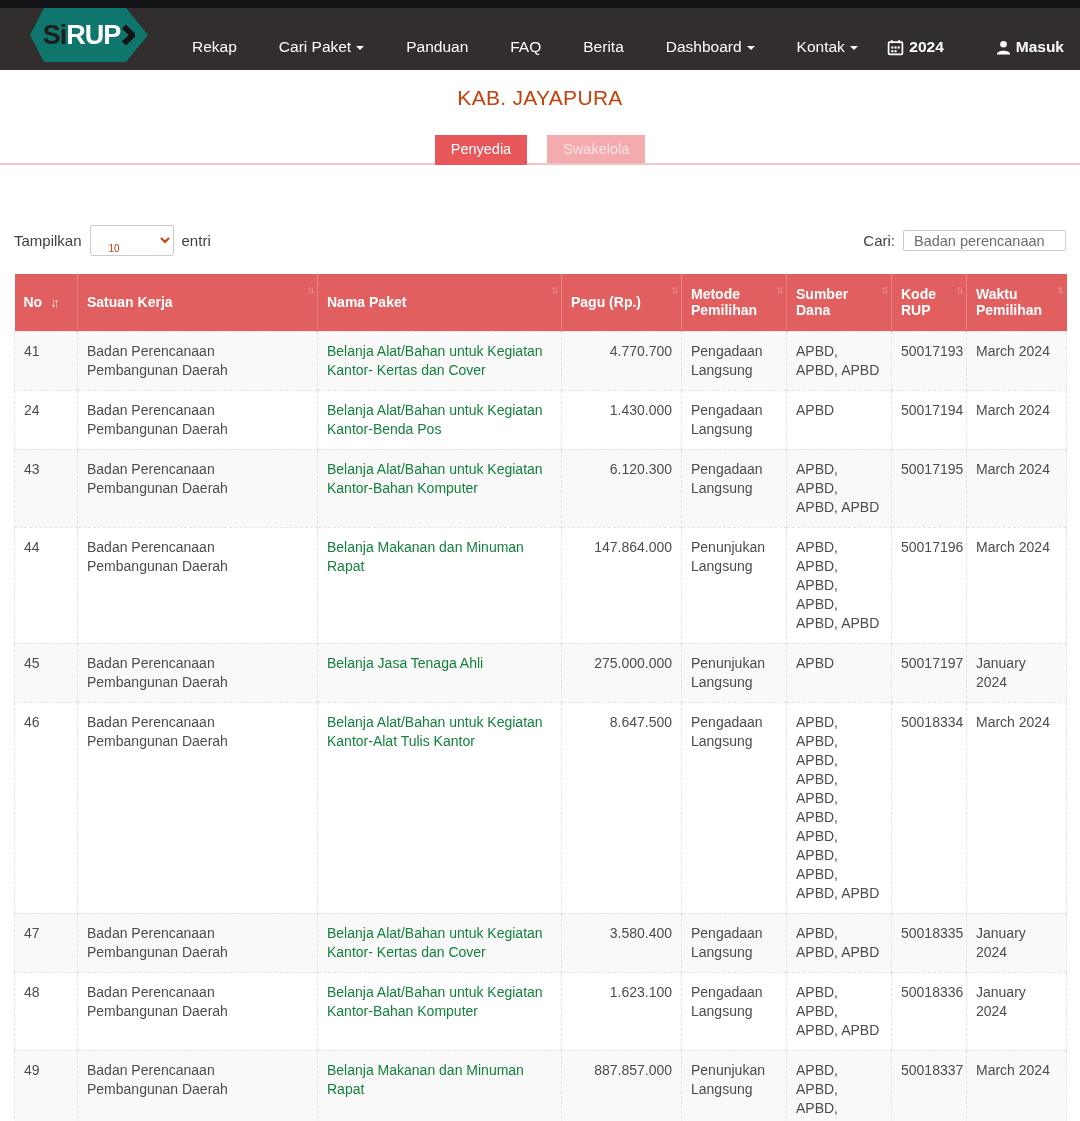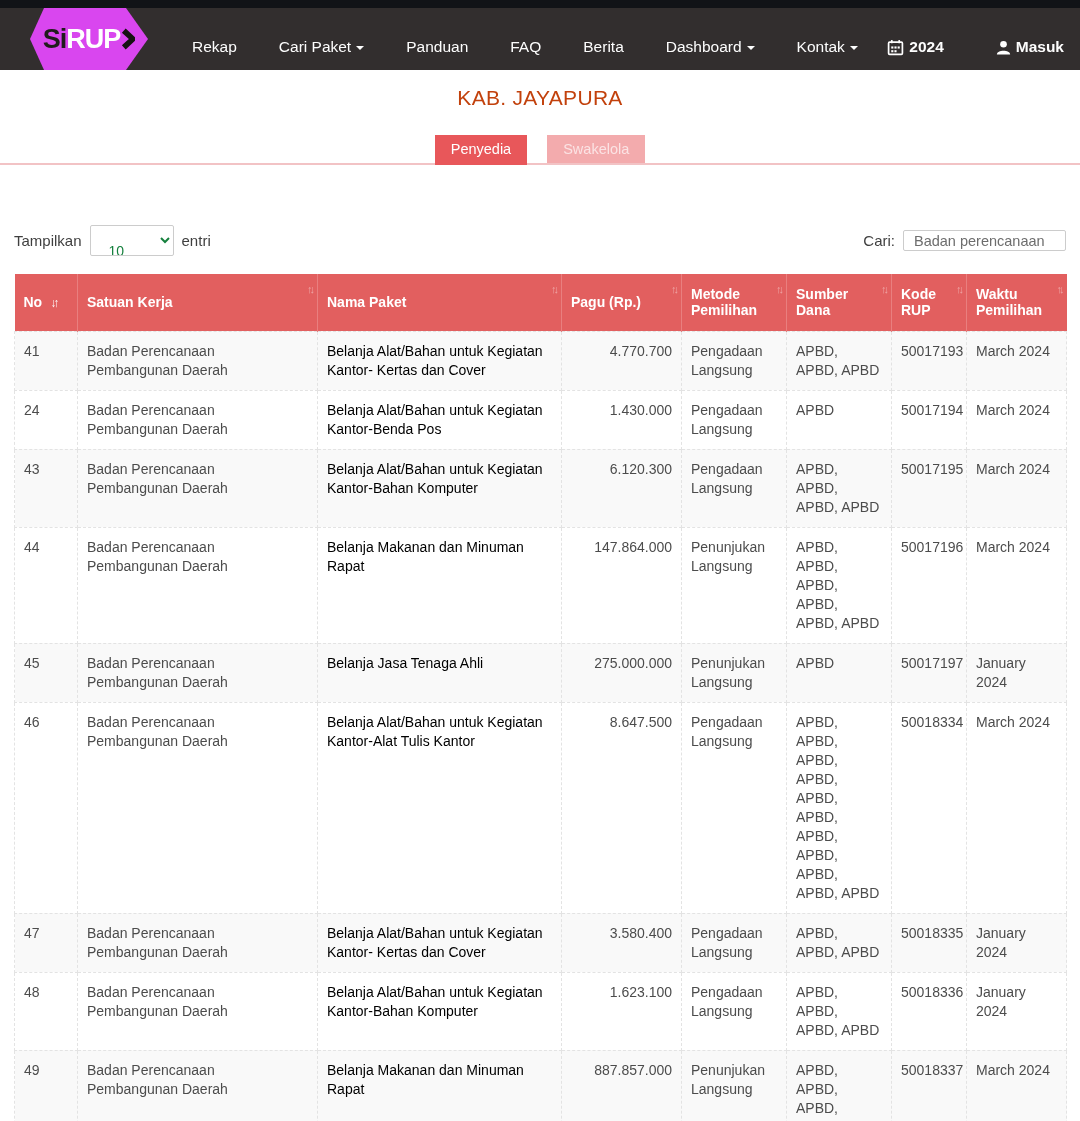--- a/index.html
+++ b/index.html
@@ -1,21 +1,21 @@
 <!DOCTYPE html>
 <html><head>
 <meta charset="utf-8">
 <style>
   * { margin:0; padding:0; box-sizing:border-box; }
   html,body { width:1080px; background:#fff; font-family:"Liberation Sans", sans-serif; color:#4a4a4a; }
 
   
   .topstrip { height:8px; background:#111317; }
   .navbar { height:62px; background:#322e2e; display:flex; align-items:center; position:relative; }
-  .brand { position:absolute; left:30px; top:0; width:118px; height:62px; background:#d946ef;
+  .brand { position:absolute; left:30px; top:0; width:118px; height:54px; background:#0f766e;
            clip-path:polygon(14px 0, calc(100% - 22px) 0, 100% 50%, calc(100% - 22px) 100%, 14px 100%, 0 50%);
            display:flex; align-items:center; justify-content:center; cursor:pointer; }
   .brand-text { font-weight:bold; font-size:27px; letter-spacing:-1px; display:flex; align-items:center; }
   .brand-si { color:#201c1c; }
   .brand-rup { color:#ffffff; }
   .brand-arrow { margin-left:1px; display:flex; align-items:center; }
   .nav-items { display:flex; align-items:center; gap:42px; margin-left:192px; }
   .nav-item { color:#fdfdfd; font-size:15.5px; cursor:pointer; display:flex; align-items:center; gap:5px;margin-top:16px; }
   .caret { width:0; height:0; border-left:4px solid transparent; border-right:4px solid transparent; border-top:4px solid #fdfdfd; margin-top:2px; }
   .nav-right { position:absolute; right:16px; display:flex; align-items:center; gap:52px; }
@@ -25,39 +25,39 @@
   
   .page-title { text-align:center; font-size:21px; color:#c2410c; margin-top:16px; letter-spacing:.3px; }
   .tabs-wrap { margin-top:25px; border-bottom:2px solid #f2c3c5; display:flex; justify-content:center; gap:20px; }
   .tab { padding:6px 16px; font-size:14.5px; margin-bottom:-2px; cursor:pointer; }
   .tab.active { background:#e8575a; color:#fff; }
   .tab.inactive { background:#f3abad; color:#fbe3e4; margin-bottom:0; }
 
   
   .controls { display:flex; justify-content:space-between; align-items:center; margin:36px 14px 18px 14px; }
   .ctrl-left, .ctrl-right { display:flex; align-items:center; gap:8px; font-size:15px; color:#3f3f3f;margin-top:24px; }
-  .pagesize-select { width:84px; height:31px; border:1px solid #ccc; border-radius:2px; font-size:14px; color:#15803d;
+  .pagesize-select { width:84px; height:31px; border:1px solid #ccc; border-radius:2px; font-size:10px; color:#c2410c;
                      padding:16px 6px 0 14px; background:#fff; font-family:"Liberation Sans",sans-serif; }
   .search-input { width:163px; height:21px; border:1px solid #ccc; border-radius:2px; font-size:14.5px; color:#6d6d6d; padding:0 10px; }
 
   
   .table-wrap { margin:0 14px; }
   table { width:1052px; border-collapse:collapse; table-layout:fixed; font-size:14px; }
   col.c0{width:63px} col.c1{width:240px} col.c2{width:244px} col.c3{width:120px}
   col.c4{width:105px} col.c5{width:105px} col.c6{width:75px} col.c7{width:100px}
   thead th { background:#e25f5f; color:#fff; text-align:left; font-weight:bold; font-size:14px;
              padding:10px 20px 10px 9px; vertical-align:middle; position:relative;
              border-right:1px solid #e97f7f; height:57px; cursor:pointer; }
   thead th:last-child { border-right:none; }
   .sort-icon { position:absolute; top:9px; right:5px; font-size:11px; letter-spacing:-3px; color:rgba(255,255,255,.42); }
   .sort-icon.sorted { position:static; font-size:12px; color:rgba(255,255,255,.95); margin-left:8px; letter-spacing:-3px; }
   tbody td { border:1px dashed #e3e3e3; padding:10px 8px 10px 9px; vertical-align:top; line-height:19px; color:#4c4c4c; }
   tbody tr.odd { background:#f9f9f9; }
   td.num { text-align:right; padding-right:9px; }
-  a.pkt { color:#000000; text-decoration:none; cursor:pointer; }
+  a.pkt { color:#15803d; text-decoration:none; cursor:pointer; }
 </style>
 </head>
 <body>
 
 <div class="topstrip"></div>
 
 <div class="navbar">
   <div class="brand">
     <span class="brand-text">
       <span class="brand-si">Si</span>

